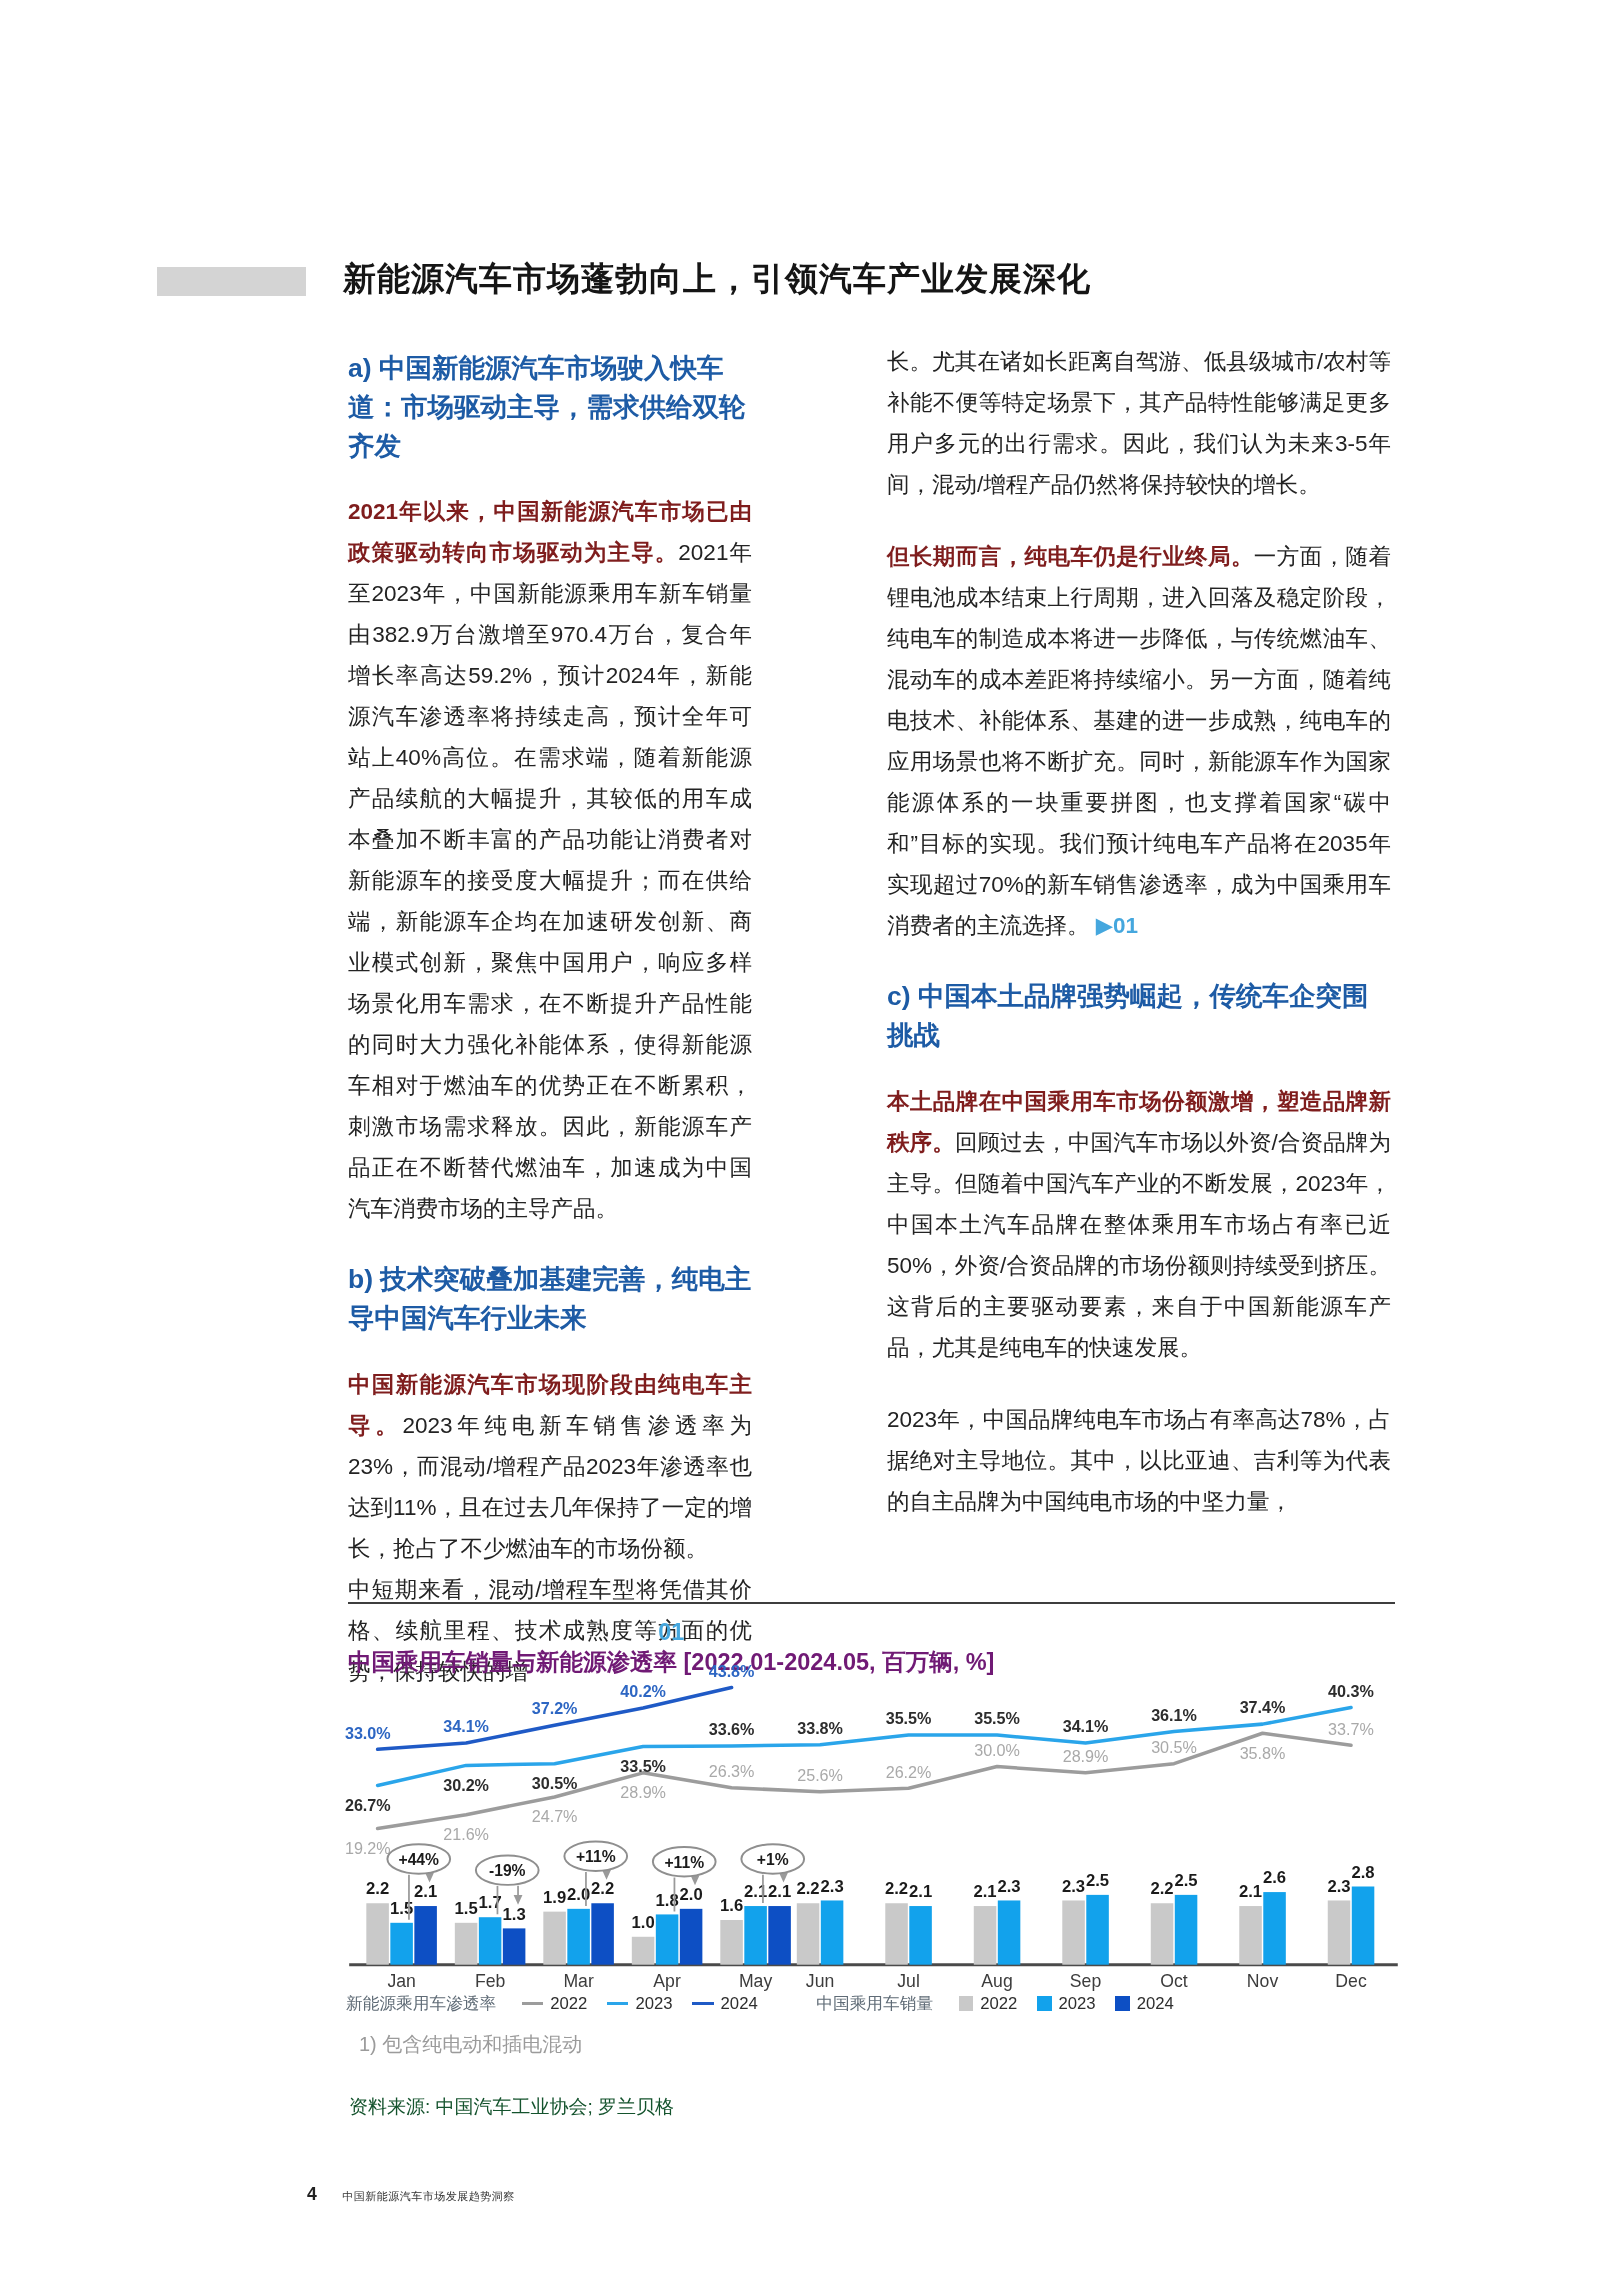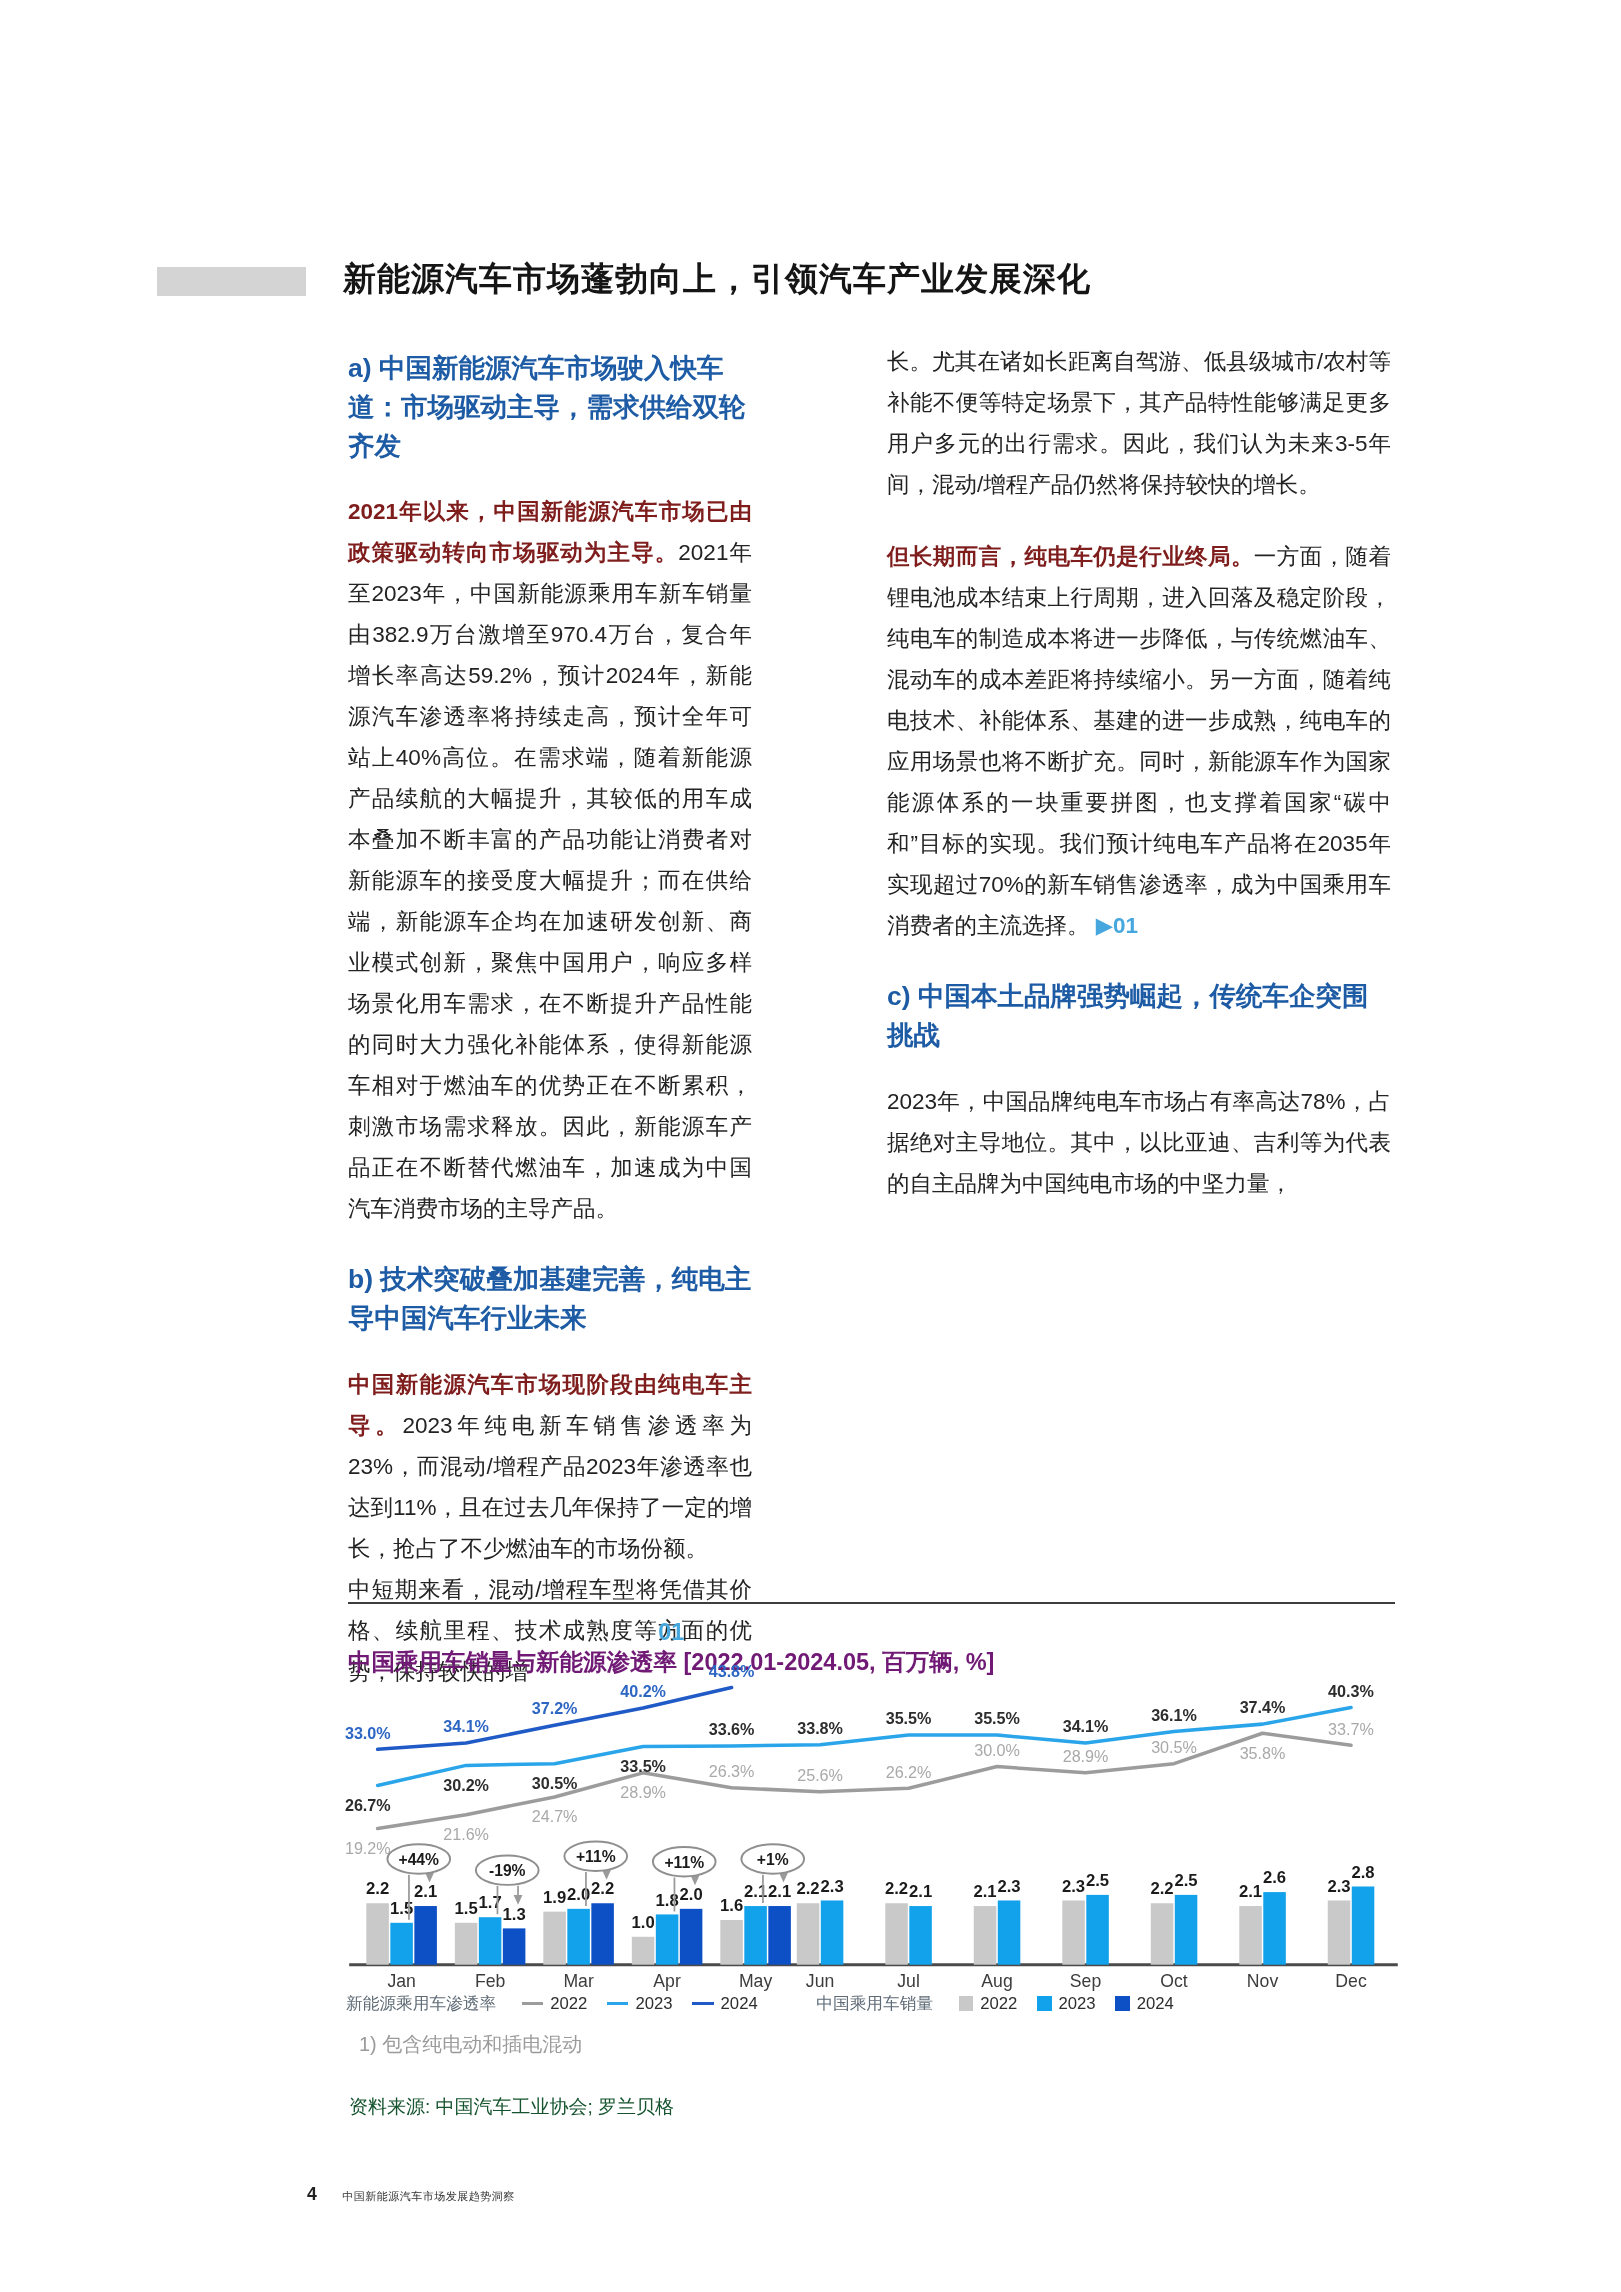--- a/index.html
+++ b/index.html
@@ -50,20 +50,21 @@
     <p class="body"><span class="lead">2021年以来，中国新能源汽车市场已由政策驱动转向市场驱动为主导。</span><span>2021年至2023年，中国新能源乘用车新车销量由382.9万台激增至970.4万台，复合年增长率高达59.2%，预计2024年，新能源汽车渗透率将持续走高，预计全年可站上40%高位。在需求端，随着新能源产品续航的大幅提升，其较低的用车成本叠加不断丰富的产品功能让消费者对新能源车的接受度大幅提升；而在供给端，新能源车企均在加速研发创新、商业模式创新，聚焦中国用户，响应多样场景化用车需求，在不断提升产品性能的同时大力强化补能体系，使得新能源车相对于燃油车的优势正在不断累积，刺激市场需求释放。因此，新能源车产品正在不断替代燃油车，加速成为中国汽车消费市场的主导产品。</span></p>
     <h3 class="sec">b) 技术突破叠加基建完善，纯电主导中国汽车行业未来</h3>
     <p class="body tight"><span class="lead">中国新能源汽车市场现阶段由纯电车主导。</span><span>2023年纯电新车销售渗透率为23%，而混动/增程产品2023年渗透率也达到11%，且在过去几年保持了一定的增长，抢占了不少燃油车的市场份额。</span></p>
     <p class="body">中短期来看，混动/增程车型将凭借其价格、续航里程、技术成熟度等方面的优势，保持较快的增</p>
   </div>
 
   <div class="col col-right">
     <p class="body">长。尤其在诸如长距离自驾游、低县级城市/农村等补能不便等特定场景下，其产品特性能够满足更多用户多元的出行需求。因此，我们认为未来3-5年间，混动/增程产品仍然将保持较快的增长。</p>
     <p class="body"><span class="lead">但长期而言，纯电车仍是行业终局。</span><span>一方面，随着锂电池成本结束上行周期，进入回落及稳定阶段，纯电车的制造成本将进一步降低，与传统燃油车、混动车的成本差距将持续缩小。另一方面，随着纯电技术、补能体系、基建的进一步成熟，纯电车的应用场景也将不断扩充。同时，新能源车作为国家能源体系的一块重要拼图，也支撑着国家“碳中和”目标的实现。我们预计纯电车产品将在2035年实现超过70%的新车销售渗透率，成为中国乘用车消费者的主流选择。</span> <span class="fig-ref">▶01</span></p>
     <h3 class="sec">c) 中国本土品牌强势崛起，传统车企突围挑战</h3>
+    <p class="body"><span class="lead">本土品牌在中国乘用车市场份额激增，塑造品牌新秩序。</span><span>回顾过去，中国汽车市场以外资/合资品牌为主导。但随着中国汽车产业的不断发展，2023年，中国本土汽车品牌在整体乘用车市场占有率已近50%，外资/合资品牌的市场份额则持续受到挤压。 这背后的主要驱动要素，来自于中国新能源车产品，尤其是纯电车的快速发展。</span></p>
     <p class="body">2023年，中国品牌纯电车市场占有率高达78%，占据绝对主导地位。其中，以比亚迪、吉利等为代表的自主品牌为中国纯电市场的中坚力量，</p>
   </div>
 
   <div class="fig-rule"></div>
   <div class="fig-head">
     <span class="fig-num">01</span>
     <span class="fig-title">中国乘用车销量与新能源渗透率 [2022.01-2024.05, 百万辆, %]</span>
   </div>
 
   <div class="chart-wrap">

